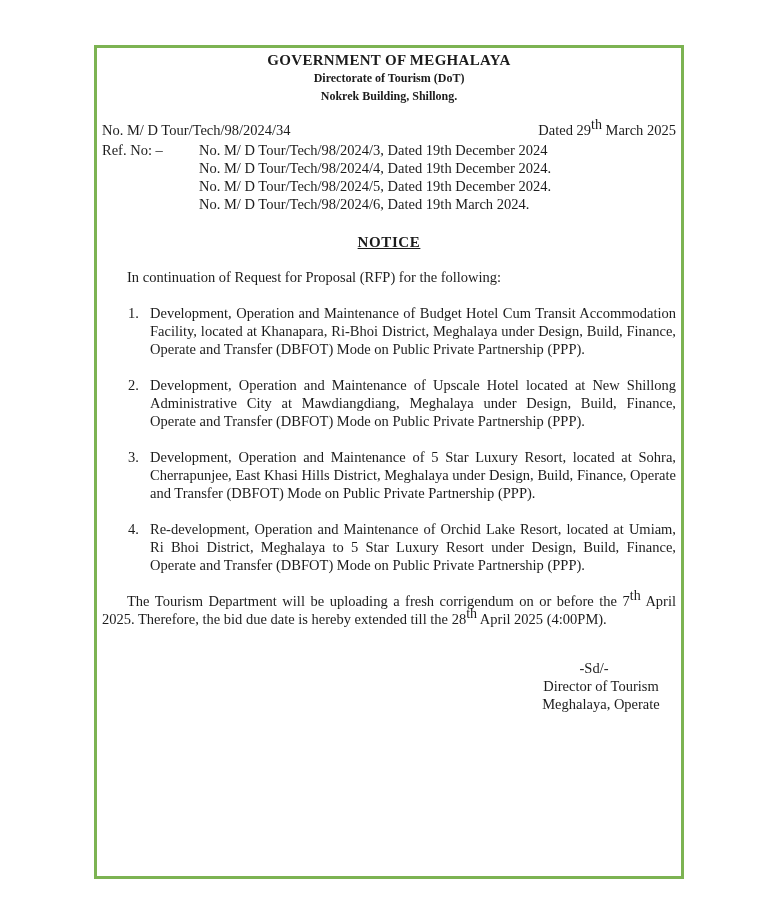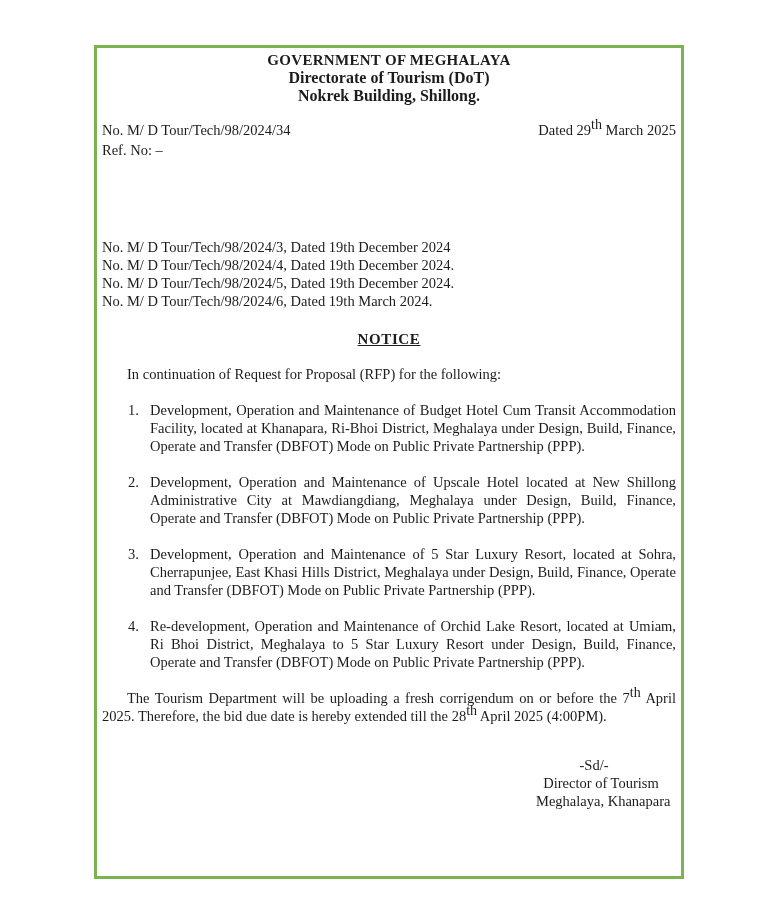--- a/index.html
+++ b/index.html
@@ -30,37 +30,36 @@
   .doc-header {
     text-align: center;
     font-weight: bold;
     margin-bottom: 16px;
   }
   .doc-header .h1 {
     font-size: 15px;
     letter-spacing: 0.3px;
   }
   .doc-header .h2, .doc-header .h3 {
-    font-size: 16px;
+    font-size: 12px;
   }
   .meta-row {
     display: flex;
     justify-content: space-between;
     margin-bottom: 2px;
   }
   sup.ss {
     font-size: 14px;
     line-height: 0;
     vertical-align: super;
     font-family: Liberation Serif, serif;
   }
   .refs {
     display: flex;
     margin-bottom: 20px;
-    flex-direction: column;
   }
   .refs-label {
     width: 97px;
     flex: 0 0 97px;
   }
   .refs-lines div {
     white-space: nowrap;
   }
   .notice-title-wrap {
     text-align: center;
@@ -161,16 +160,16 @@
       <div class="item-num">4.</div>
       <div class="item-text">Re-development, Operation and Maintenance of Orchid Lake Resort, located at Umiam, Ri Bhoi District, Meghalaya to 5 Star Luxury Resort under Design, Build, Finance, Operate and Transfer (DBFOT) Mode on Public Private Partnership (PPP).</div>
     </div>
   </div>
 
   <p class="closing"><span>The Tourism Department will be uploading a fresh corrigendum on or before the 7</span><sup class="ss">th</sup><span> April 2025. Therefore, the bid due date is hereby extended till the 28</span><sup class="ss">th</sup><span> April 2025 (4:00PM).</span></p>
 
   <div class="signature">
     <div class="sd">-Sd/-</div>
     <div class="sig-line">Director of Tourism</div>
-    <div class="sig-line">Meghalaya, Khanapara</div>
+    <div class="sig-line">Meghalaya, Operate</div>
   </div>
 
 </div>
 
 </body></html>

